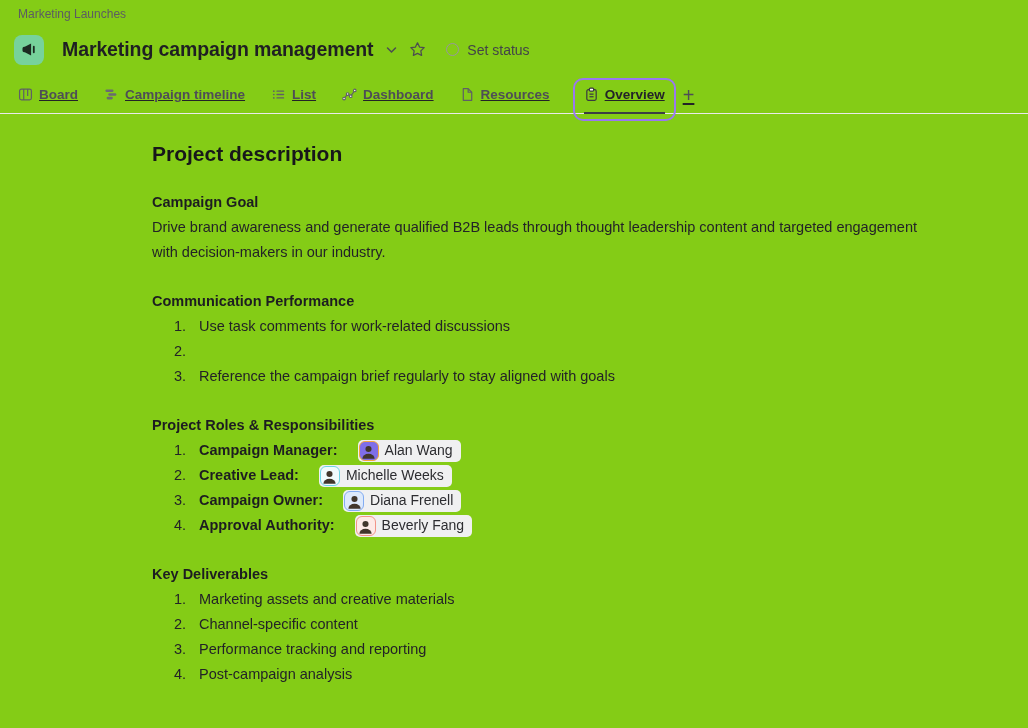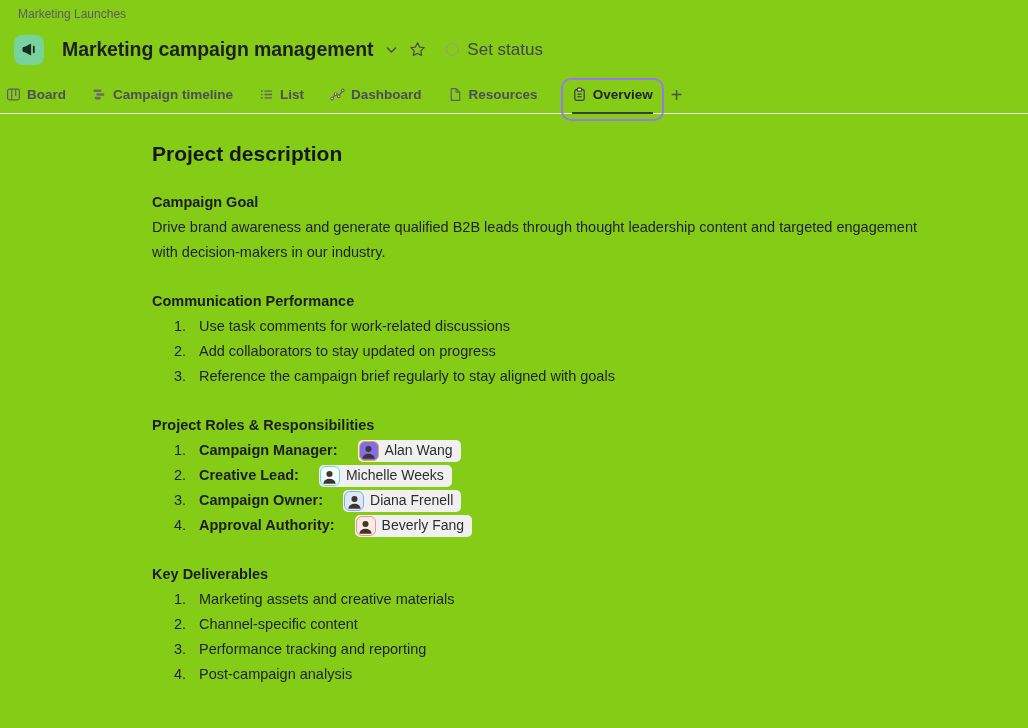--- a/index.html
+++ b/index.html
@@ -31,32 +31,32 @@
   }
   .page-title {
     margin:0 0 0 18px;
     font-size:19.5px; font-weight:700; color:#1f1f23;
     letter-spacing:-0.1px; white-space:nowrap; cursor:text;
   }
   .title-chevron { margin-left:13px; display:flex; align-items:center; cursor:pointer; }
   .title-star { margin-left:12px; display:flex; align-items:center; cursor:pointer; }
   .set-status {
     margin-left:20px; display:flex; align-items:center; gap:8px;
-    font-size:17px; font-weight:500; color:#434349; cursor:pointer;
+    font-size:14px; font-weight:500; color:#434349; cursor:pointer;
   }
   .status-circle {
     width:13px; height:13px; border-radius:50%;
     border:1.5px solid #97979d; flex:none;
   }
 
   
   .tabbar {
     position:absolute; left:0; top:76px; width:1028px; height:38px;
     border-bottom:1px solid #e9e9ec;
-    display:flex; align-items:center; padding-left:6px;
+    display:flex; align-items:center; padding-left:18px;text-decoration:underline;
   }
   .tab {
     position:relative; height:100%;
     display:flex; align-items:center; gap:6px;
     margin-right:26px;
     font-size:13.5px; font-weight:600; color:#4e4e56;
     white-space:nowrap; cursor:pointer;
   }
   .tab-icon { display:flex; align-items:center; }
   .tab.active { color:#232329; }
@@ -216,21 +216,20 @@
           <p class="sec-para">Drive brand awareness and generate qualified B2B leads through thought leadership content and targeted engagement with decision-makers in our industry.</p>
         </section>
         <section class="doc-section">
           <h3 class="sec-head">Communication Performance</h3>
           <div class="oitem">
             <span class="onum">1.</span>
             <span class="otext">Use task comments for work-related discussions</span>
           </div>
           <div class="oitem">
             <span class="onum">2.</span>
-            <span class="otext">Add collaborators to stay updated on progress</span>
           </div>
           <div class="oitem">
             <span class="onum">3.</span>
             <span class="otext">Reference the campaign brief regularly to stay aligned with goals</span>
           </div>
         </section>
         <section class="doc-section">
           <h3 class="sec-head">Project Roles &amp; Responsibilities</h3>
           <div class="oitem">
             <span class="onum">1.</span>

